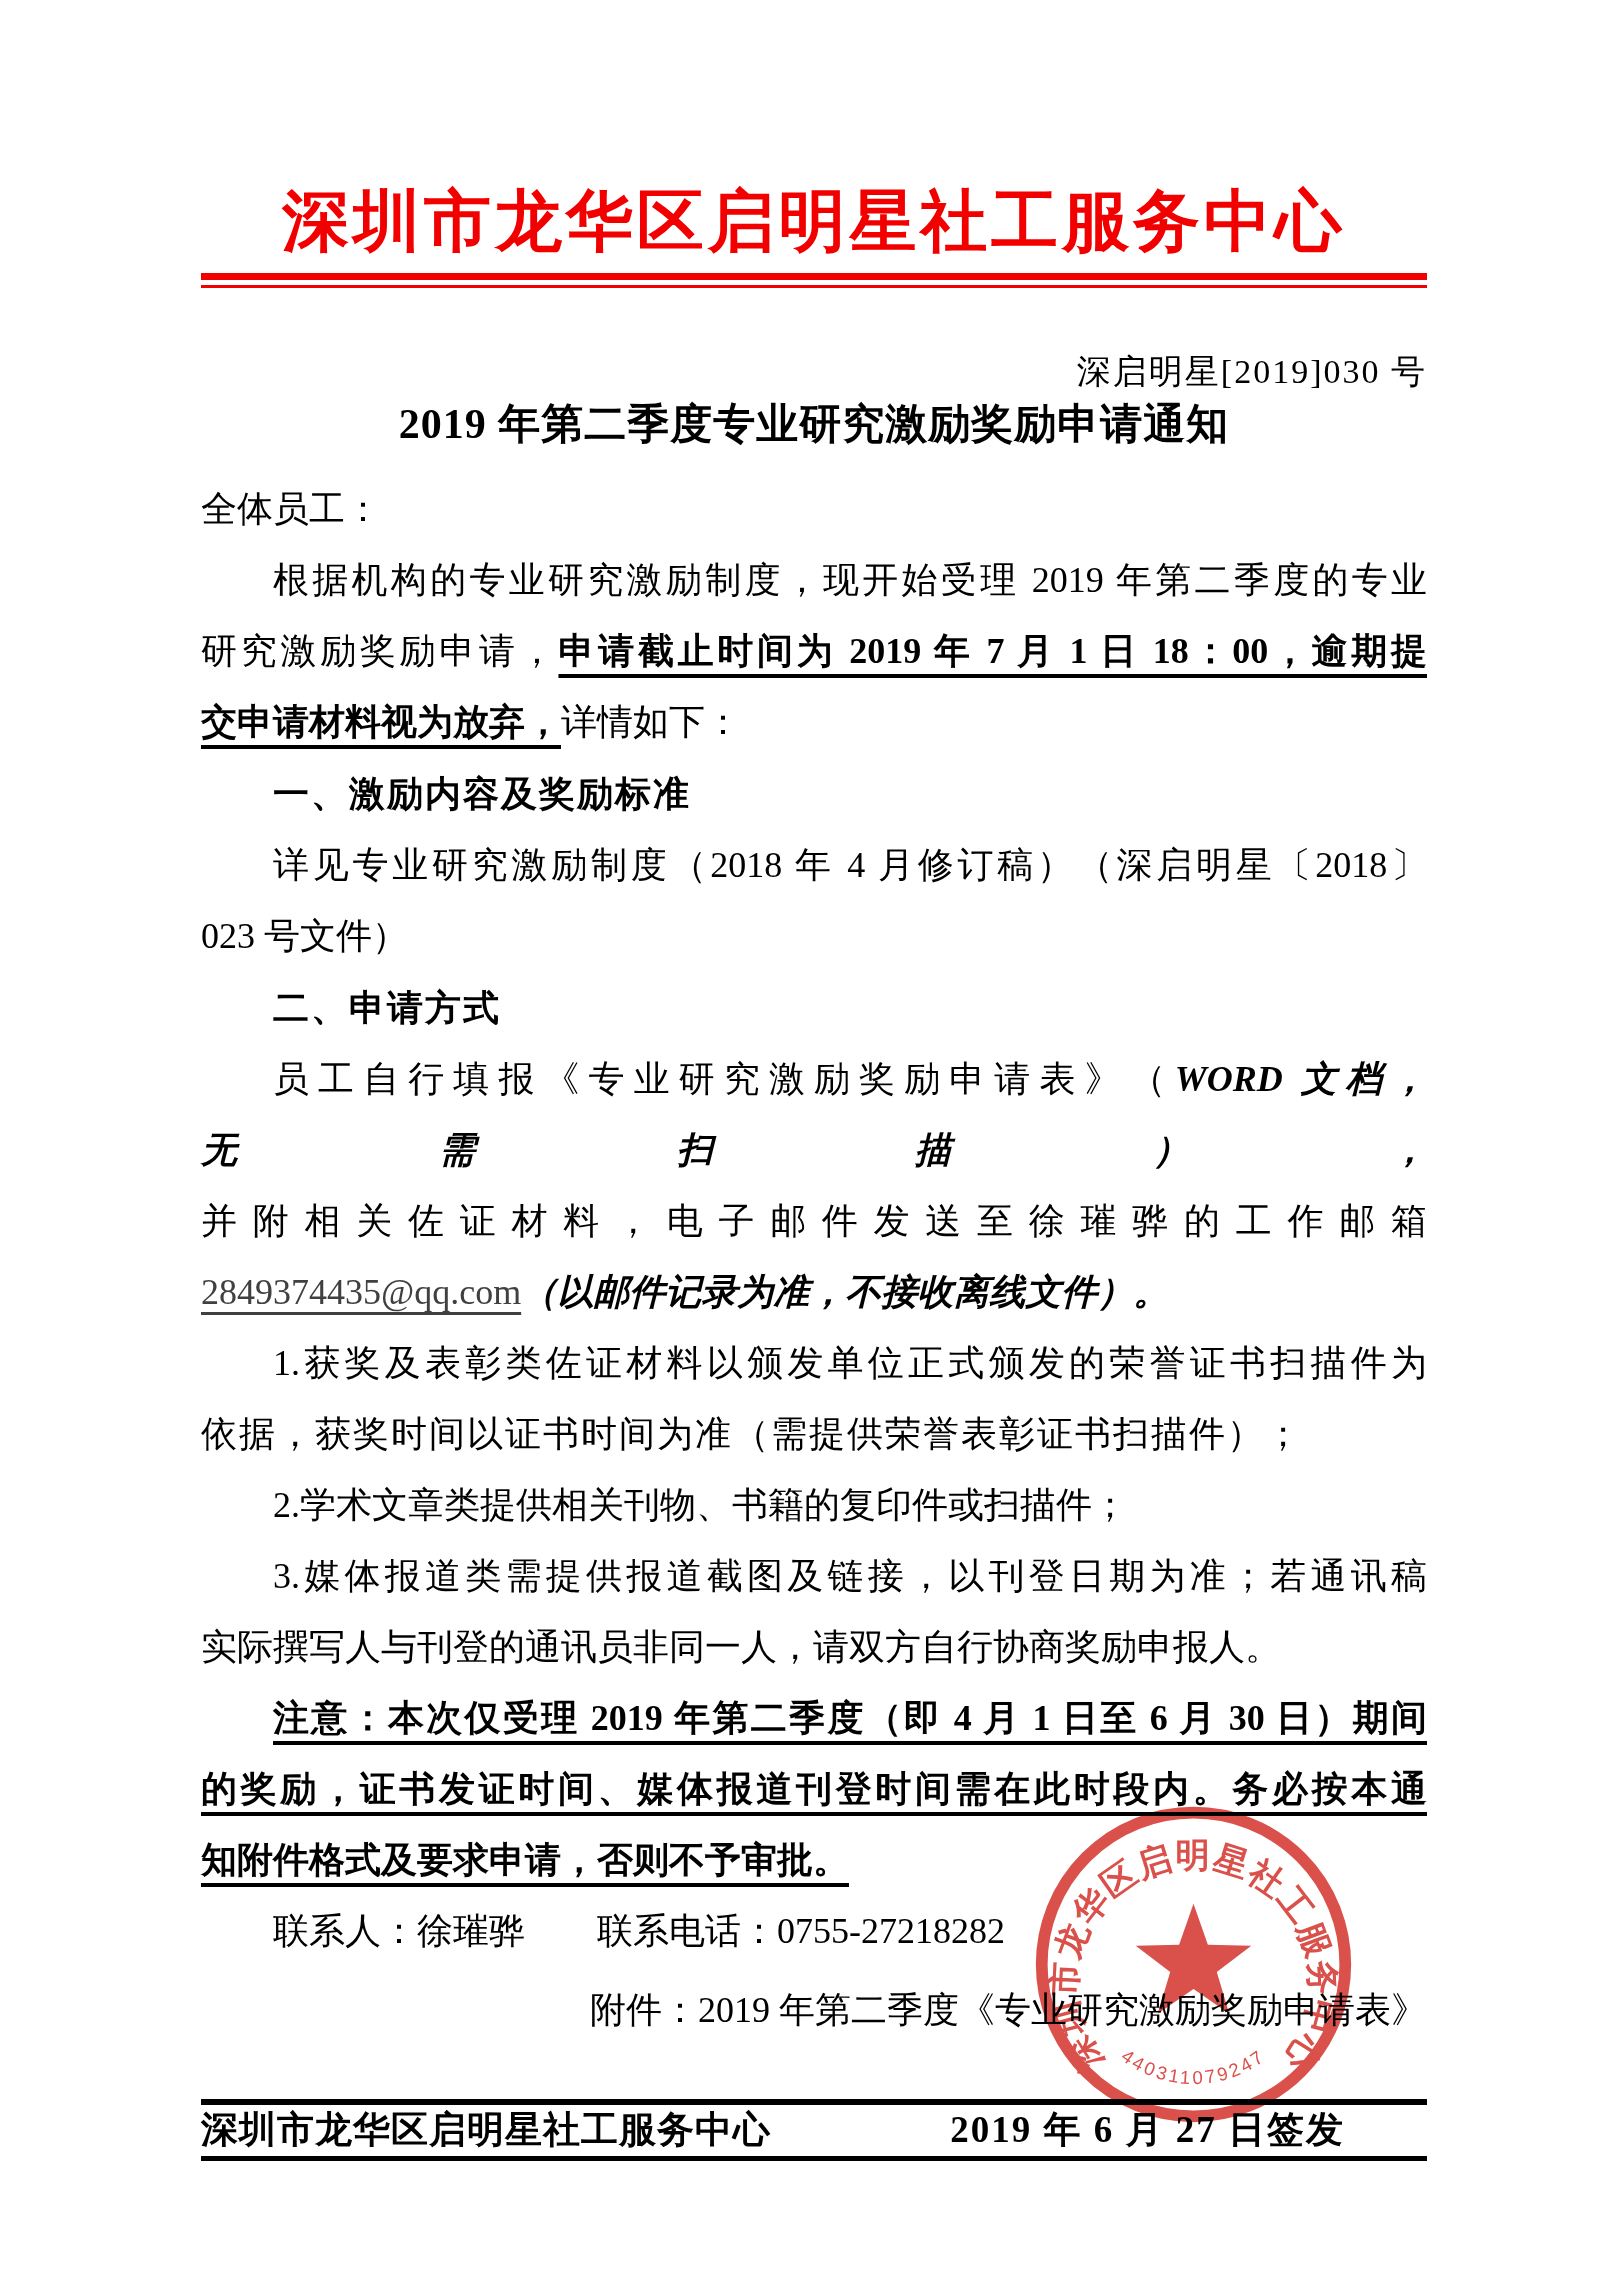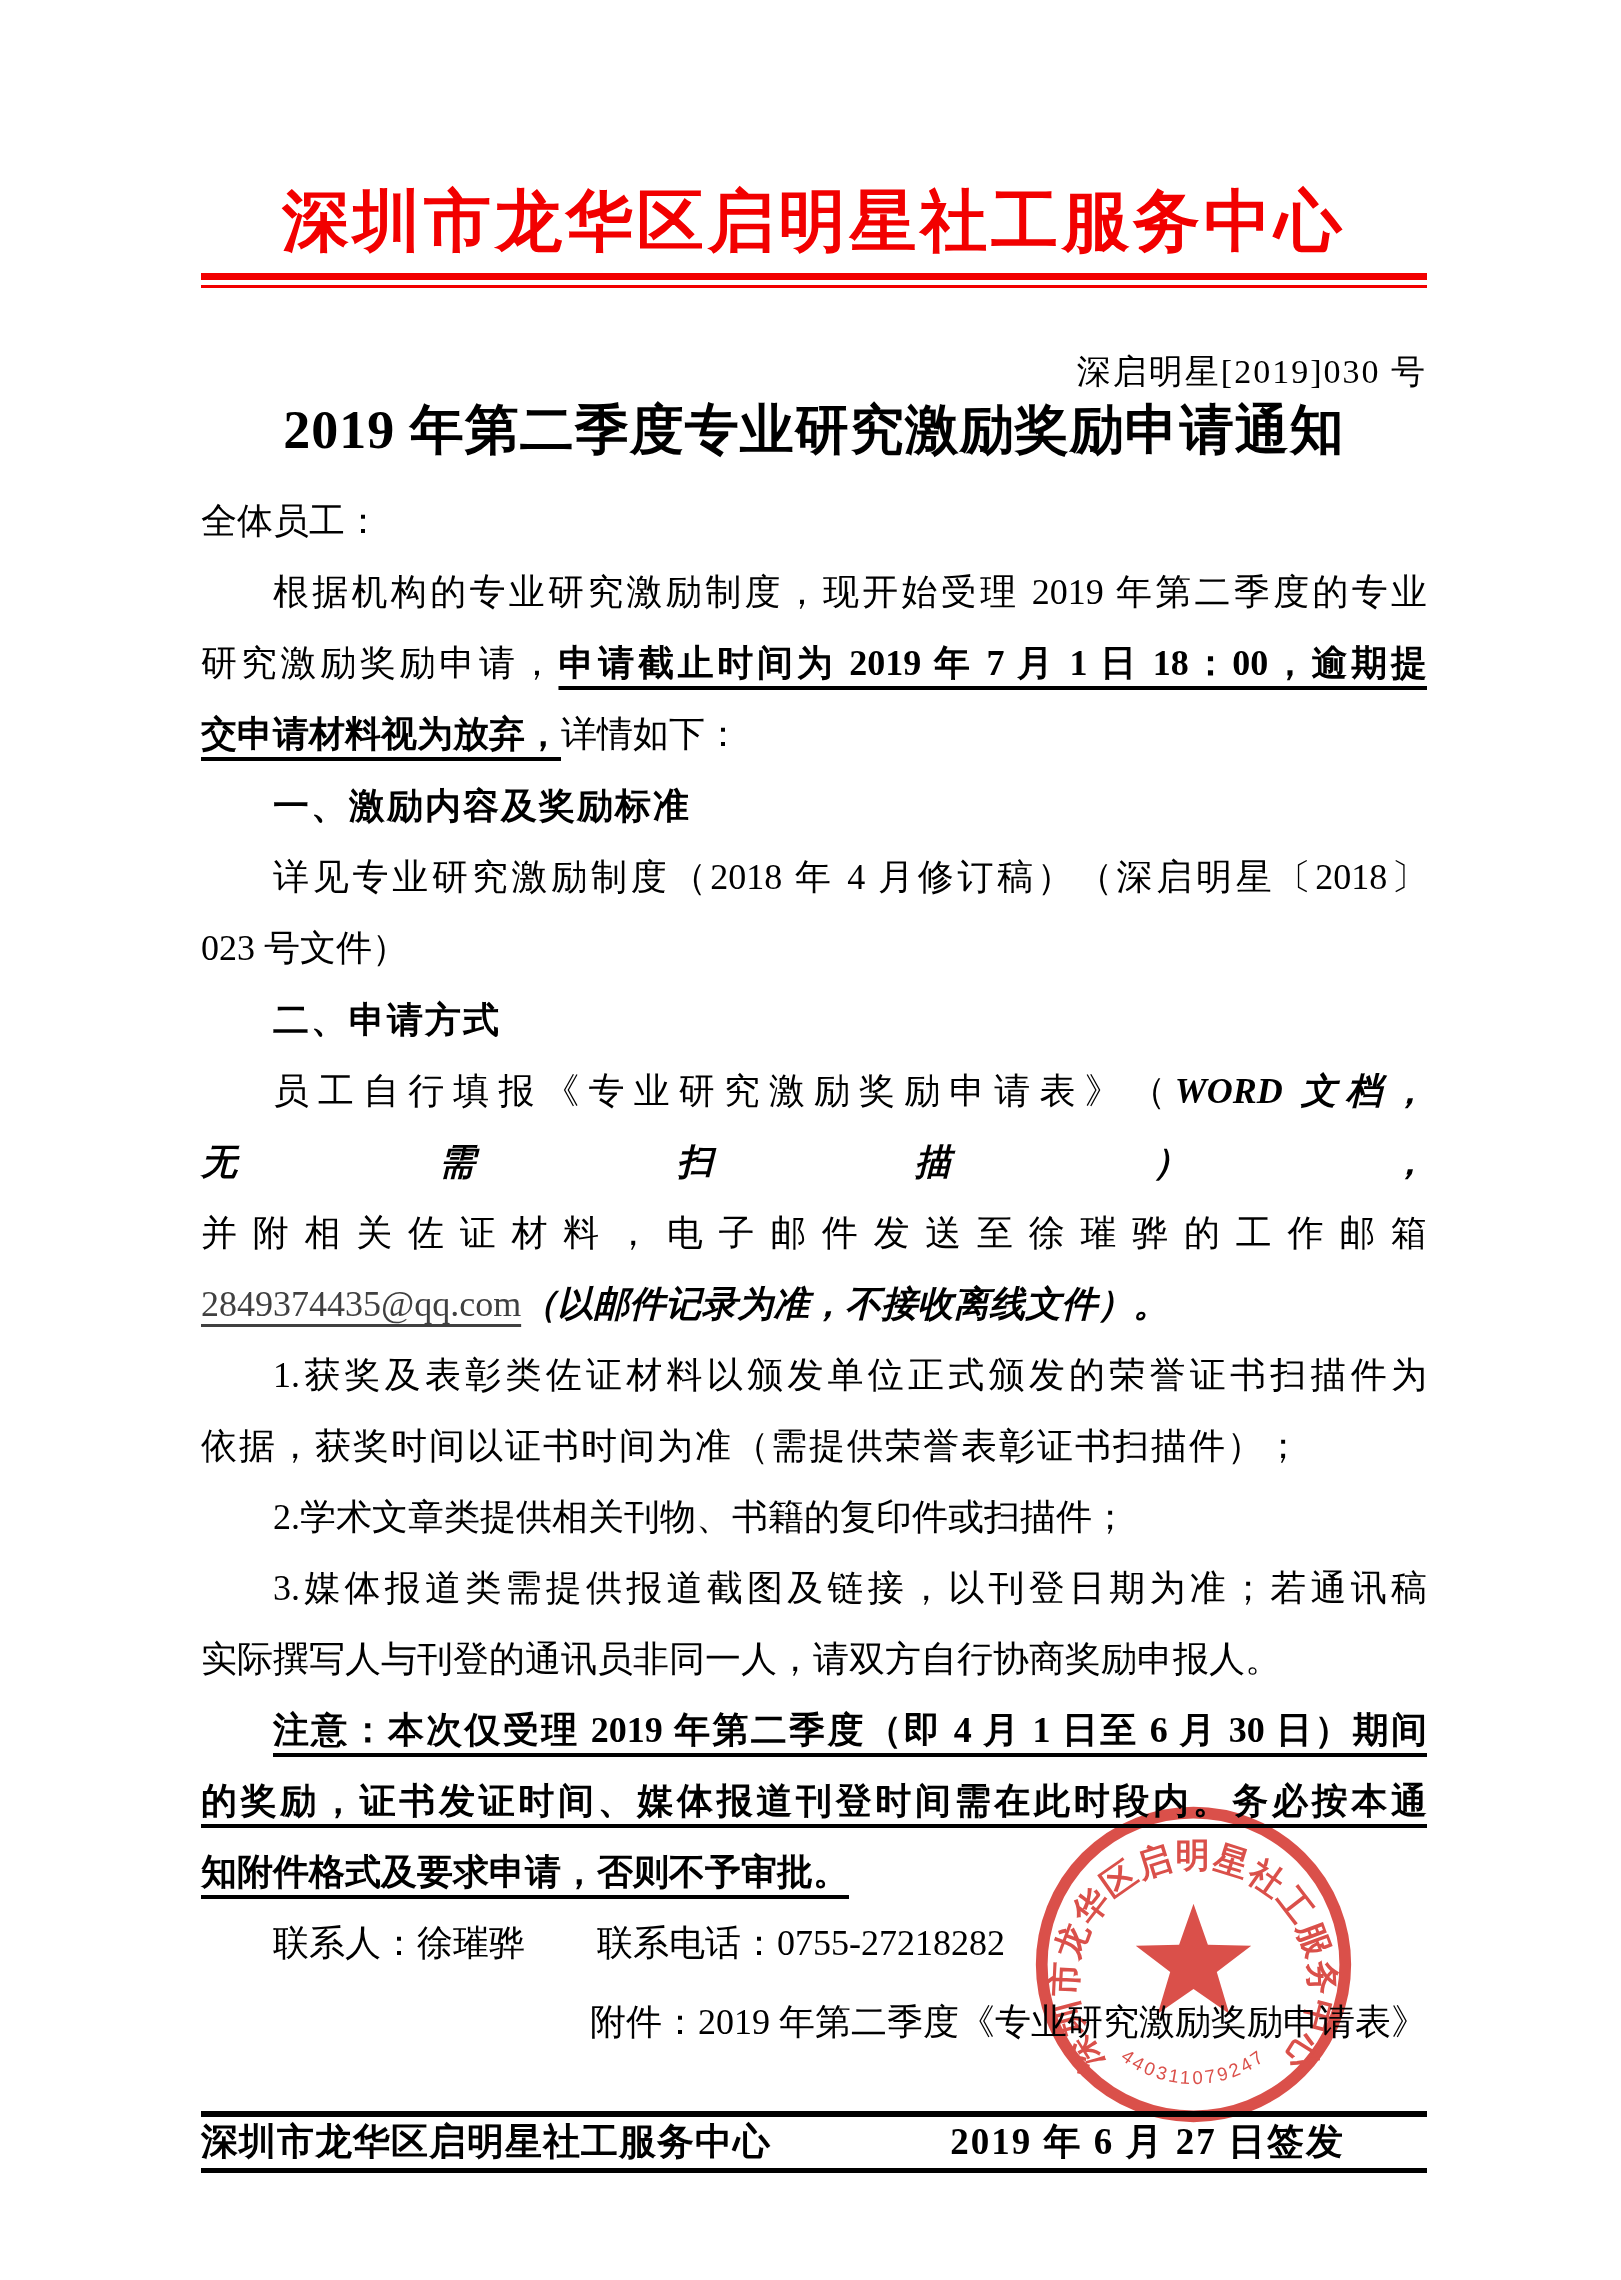--- a/index.html
+++ b/index.html
@@ -20,21 +20,21 @@
     transform-origin:center;
   }
   .rule-thick{height:7.8px;background:#f20000;margin-top:17.6px;}
   .rule-thin{height:2.9px;background:#f20000;margin-top:4.9px;}
   .doc-number{
     margin-top:67px;text-align:right;
     font-size:34px;line-height:1;letter-spacing:2px;
   }
   .notice-title{
     margin:13.7px 0 0 0;text-align:center;
-    font-size:54px;line-height:1;font-weight:700;letter-spacing:1px;
+    font-size:42px;line-height:1;font-weight:700;letter-spacing:1px;
   }
 
   
   .body-lines{margin-top:29px;}
   .line{
     font-size:36px;line-height:71px;min-height:71px;
     text-align:left;word-break:keep-all;
   }
   .line.fill{text-align:justify;text-align-last:justify;text-justify:inter-character;}
   .line.indent{text-indent:2em;}

